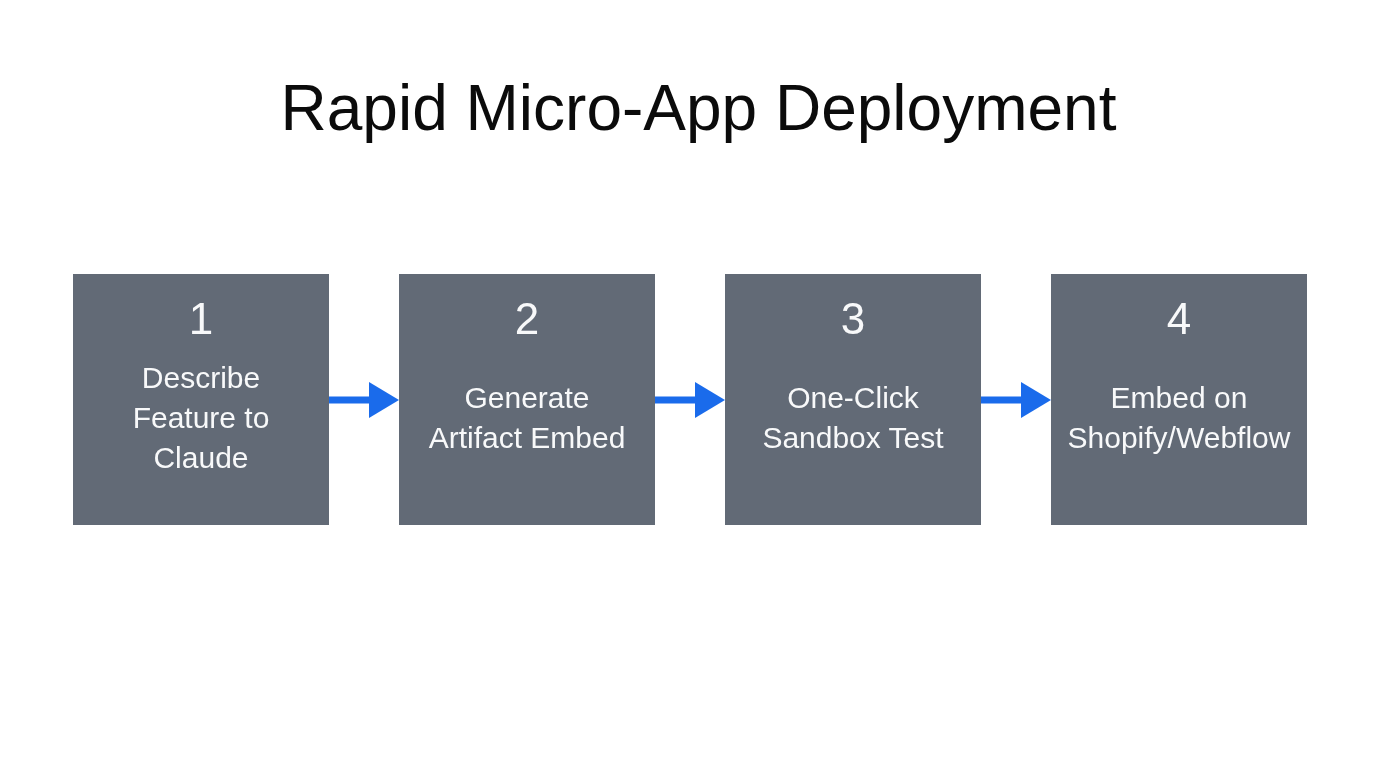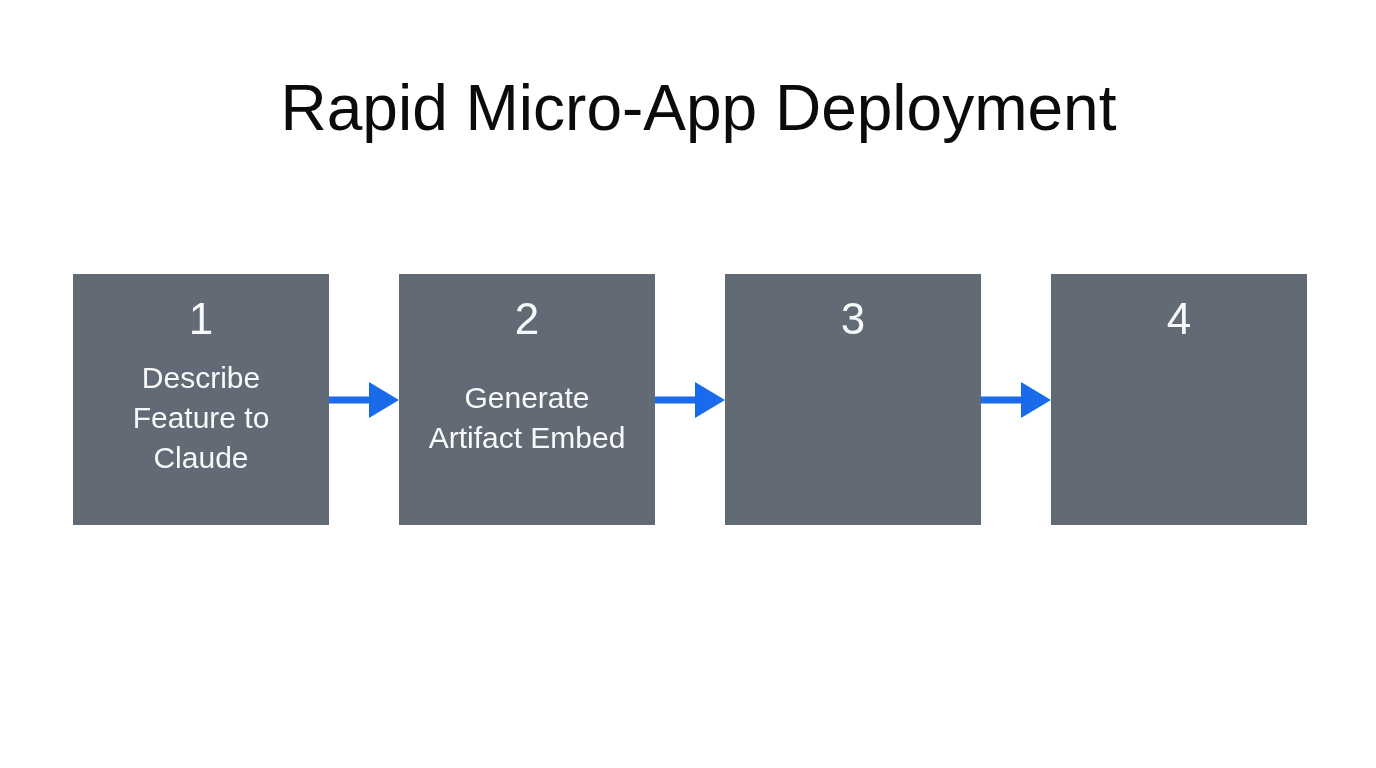--- a/index.html
+++ b/index.html
@@ -108,25 +108,33 @@
       </div>
     </div>
 
     <svg class="arrow" viewBox="0 0 70 44" xmlns="http://www.w3.org/2000/svg" aria-hidden="true">
       <rect x="0" y="18.5" width="44" height="7" fill="currentColor"></rect>
       <polygon points="40,4 40,40 70,22" fill="currentColor"></polygon>
     </svg>
 
     <div class="step">
       <div class="num">3</div>
+      <div class="labelwrap">
+        <div class="label">One-Click
+Sandbox Test</div>
+      </div>
     </div>
 
     <svg class="arrow" viewBox="0 0 70 44" xmlns="http://www.w3.org/2000/svg" aria-hidden="true">
       <rect x="0" y="18.5" width="44" height="7" fill="currentColor"></rect>
       <polygon points="40,4 40,40 70,22" fill="currentColor"></polygon>
     </svg>
 
     <div class="step">
       <div class="num">4</div>
+      <div class="labelwrap">
+        <div class="label">Embed on
+Shopify/Webflow</div>
+      </div>
     </div>
 
   </div>
 </div>
 
 </body></html>

